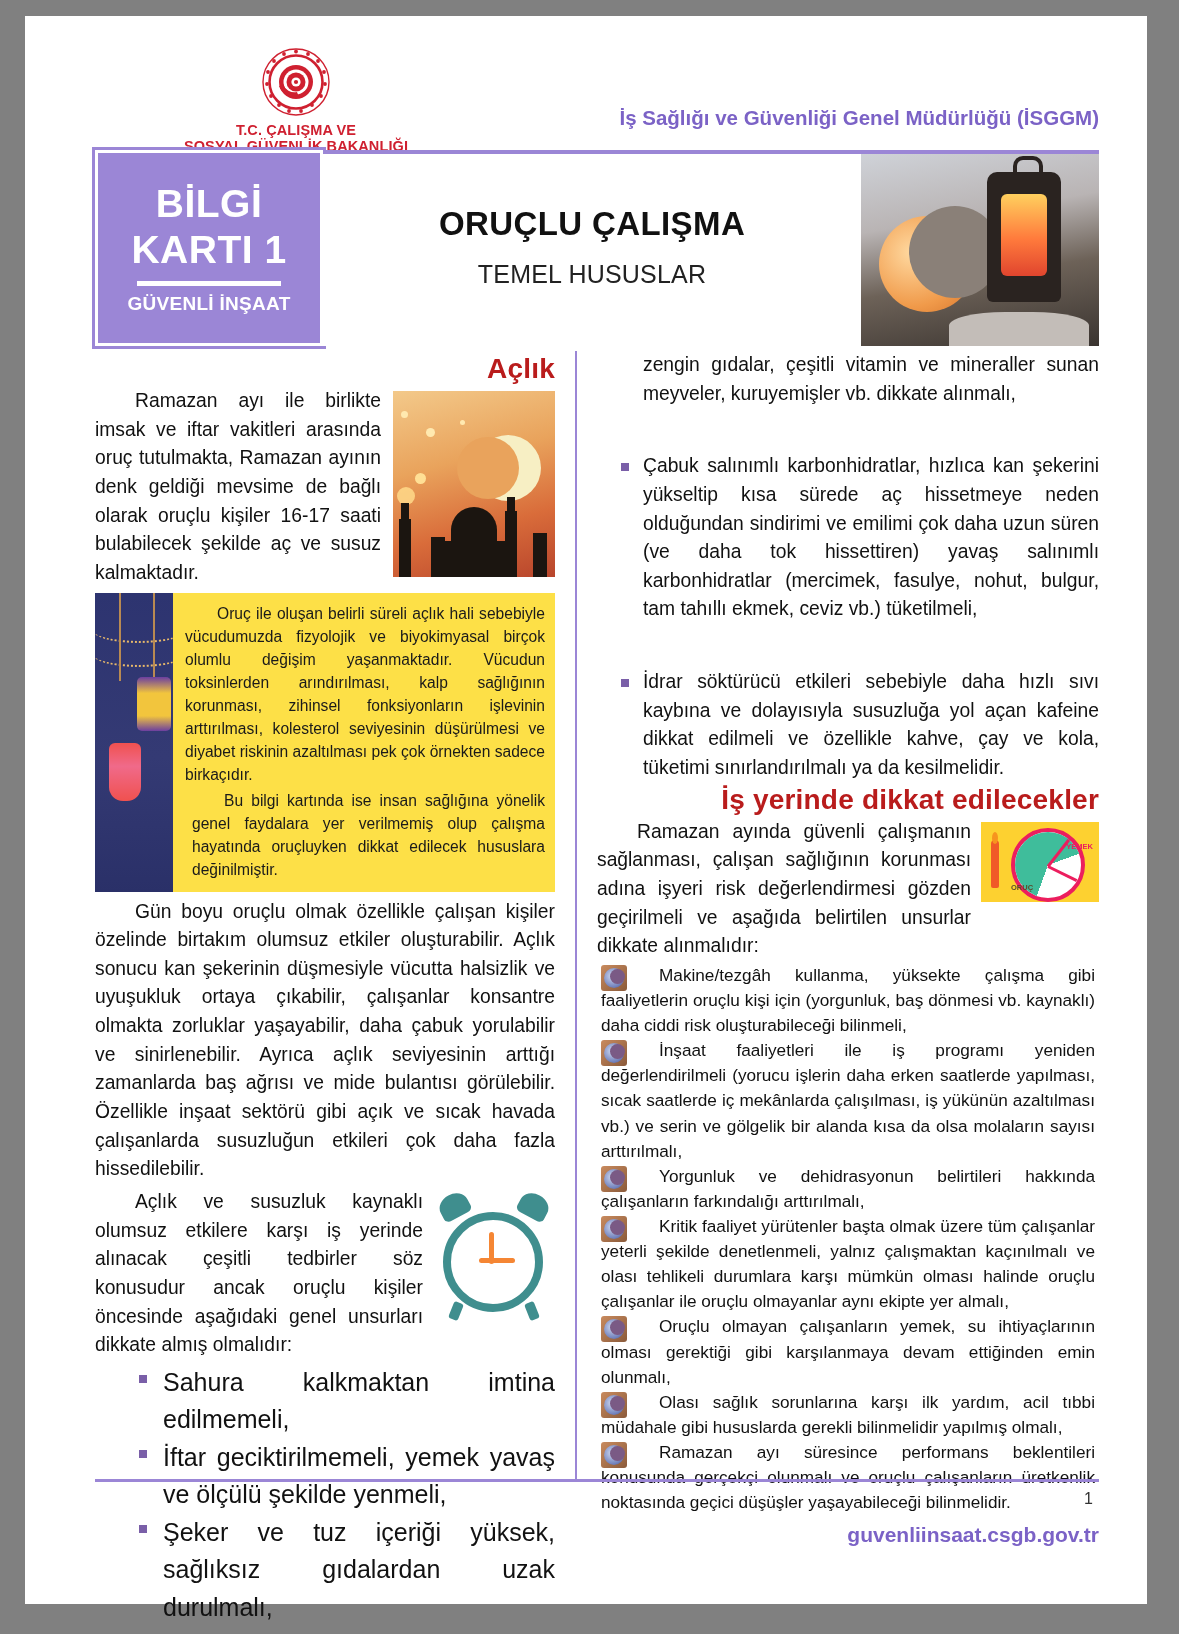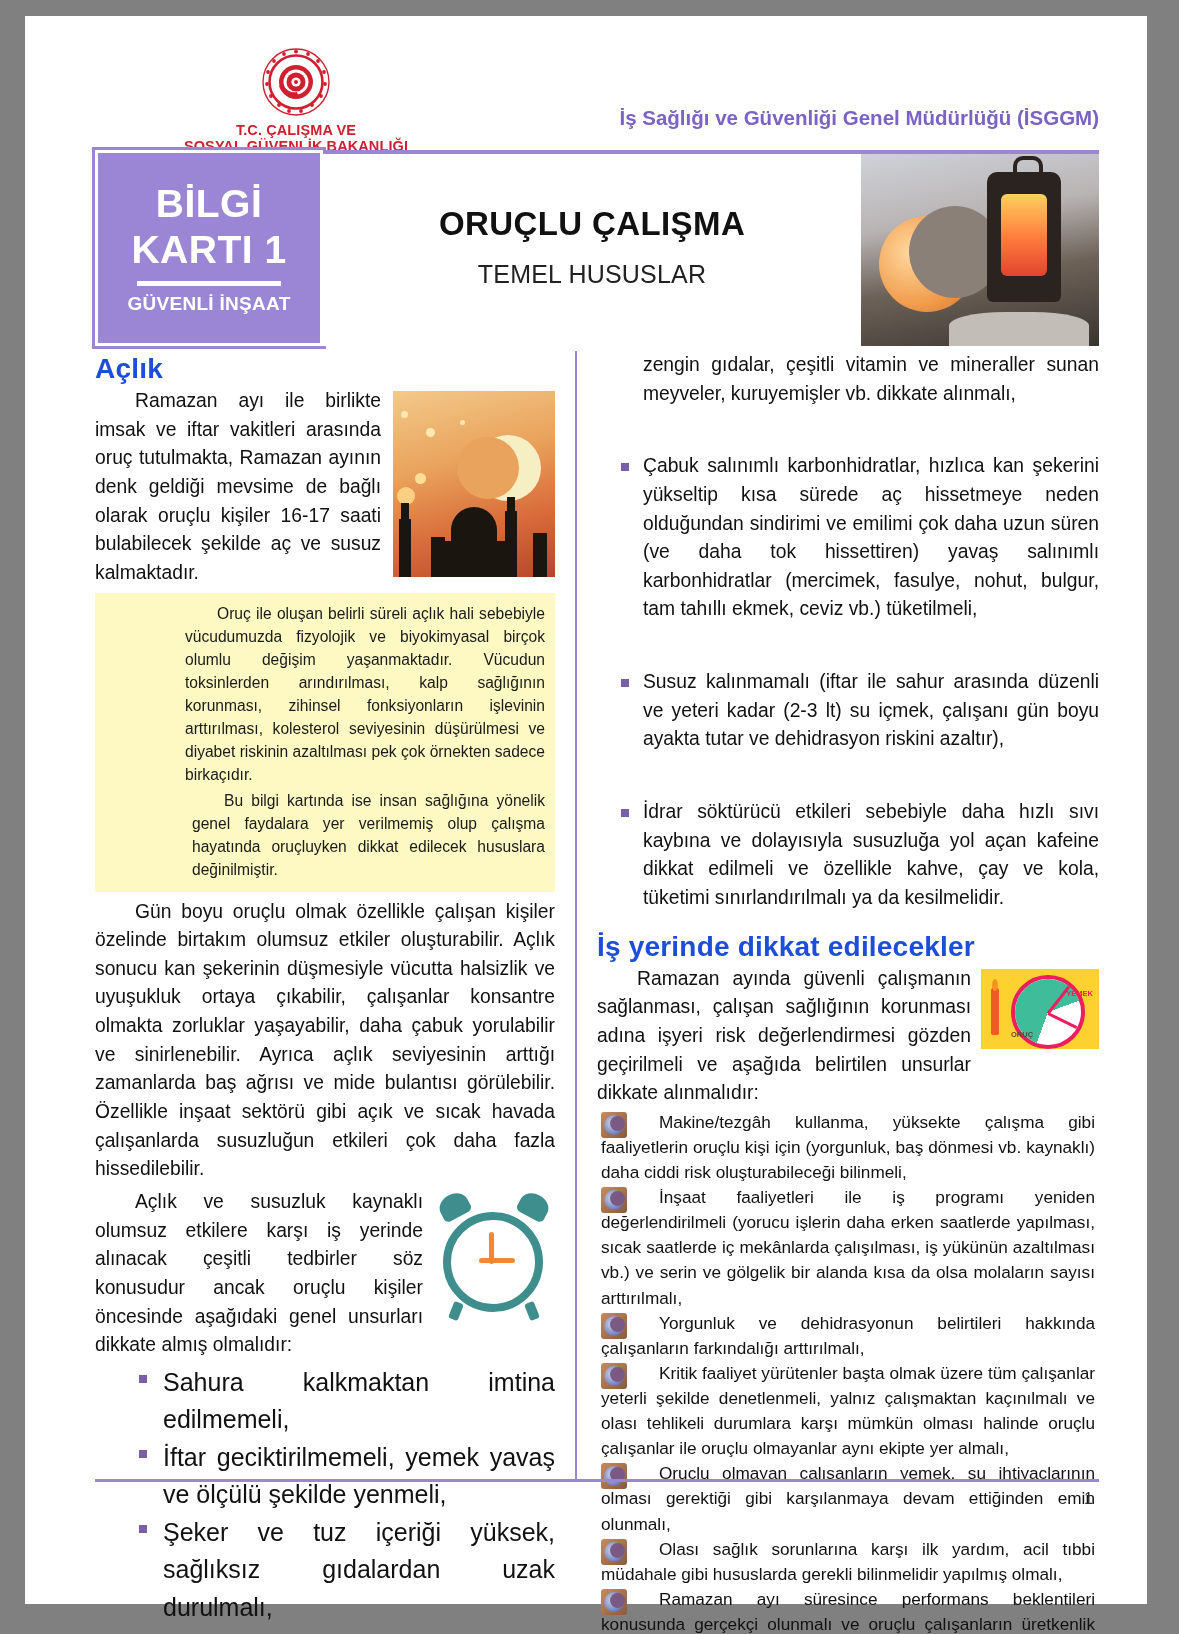--- a/index.html
+++ b/index.html
@@ -82,22 +82,23 @@
   .bi-base{position:absolute;right:10px;bottom:0;width:140px;height:34px;background:#c3bdb8;border-radius:40% 40% 0 0;}
 
   
   .cols{position:relative;display:flex;margin-top:5px;height:1128px;}
   .col{position:relative;}
   .colL{width:470px;padding-right:10px;box-sizing:border-box;}
   .divider{width:0;border-left:2.5px solid #9b86d6;margin:0 10px;}
   .colR{flex:1;padding-left:10px;box-sizing:border-box;}
 
   h2.sec{
-    color:#1d4ed8;font-size:28px;font-weight:bold;margin:2px 0 2px;
+    color:#b91c1c;font-size:28px;font-weight:bold;margin:2px 0 2px;
     letter-spacing:.2px;
+    text-align:right;
   }
   p.body{
     font-size:19.3px;line-height:1.485;color:#111;margin:0;
     text-align:justify;text-justify:inter-word;
   }
   p.body.ind{text-indent:40px;}
 
   
   .mosque{
     float:right;width:162px;height:186px;margin:4px 0 2px 12px;
@@ -111,21 +112,21 @@
   .mq-moon::after{content:"";position:absolute;left:-18px;top:2px;width:62px;height:62px;border-radius:50%;background:#e9a35c;}
   .mq-sky{position:absolute;left:8px;top:20px;width:7px;height:7px;border-radius:50%;background:#ffe9b0;box-shadow:26px 18px 0 1px #ffe9b0,58px 8px 0 -1px #ffe9b0,96px 34px 0 0 #ffe9b0,16px 64px 0 2px #ffdf95;}
   .mq-sky2{position:absolute;left:4px;top:96px;width:18px;height:18px;border-radius:50%;background:#ffd98a;opacity:.85;}
   .mq-city{position:absolute;left:0;bottom:0;width:100%;height:96px;}
   .mq-city i{position:absolute;bottom:0;background:#1b1510;display:block;}
   .mq-dome{position:absolute;bottom:34px;left:58px;width:46px;height:36px;background:#1b1510;border-radius:46px 46px 0 0;}
   .mq-base{position:absolute;bottom:0;left:40px;width:84px;height:36px;background:#1b1510;}
 
   
   .callout{
-    display:flex;margin:6px 0 4px;background:#fef9c3;align-items:center;
+    display:flex;margin:6px 0 4px;background:#fde047;
   }
   .callout-img{
     width:78px;flex:none;
     background:linear-gradient(180deg,#2d3470 0%,#343a74 55%,#2a3068 100%);
     position:relative;overflow:hidden;
   }
   .co-str{position:absolute;left:-4px;top:22px;width:96px;height:26px;border-bottom:2px dotted #e8b96a;border-radius:0 0 50% 50%;}
   .co-str2{position:absolute;left:-4px;top:46px;width:96px;height:26px;border-bottom:2px dotted #e8b96a;border-radius:0 0 50% 50%;}
   .co-wire{position:absolute;background:#b98a52;width:2px;}
   .co-l1{position:absolute;left:42px;top:84px;width:34px;height:54px;background:linear-gradient(180deg,#6c3fa0,#f2c53d 30%,#f2c53d 72%,#6c3fa0);border-radius:5px;}
@@ -352,25 +353,24 @@
       </ul>
     </div>
 
     <div class="divider"></div>
 
     <div class="col colR">
       <p class="cont">zengin gıdalar, çeşitli vitamin ve mineraller sunan meyveler, kuruyemişler vb. dikkate alınmalı,</p>
 
       <ul class="sqr">
         <li>Çabuk salınımlı karbonhidratlar, hızlıca kan şekerini yükseltip kısa sürede aç hissetmeye neden olduğundan sindirimi ve emilimi çok daha uzun süren (ve daha tok hissettiren) yavaş salınımlı karbonhidratlar (mercimek, fasulye, nohut, bulgur, tam tahıllı ekmek, ceviz vb.) tüketilmeli,</li>
-        <li>Susuz kalınmamalı (iftar ile sahur arasında düzenli ve yeteri kadar (2-3 lt) su içmek, çalışanı gün boyu ayakta tutar ve dehidrasyon riskini azaltır),</li>
         <li>İdrar söktürücü etkileri sebebiyle daha hızlı sıvı kaybına ve dolayısıyla susuzluğa yol açan kafeine dikkat edilmeli ve özellikle kahve, çay ve kola, tüketimi sınırlandırılmalı ya da kesilmelidir.</li>
       </ul>
 
-      <h2 class="sec" style="margin-top:18px;">İş yerinde dikkat edilecekler</h2>
+      <h2 class="sec" style="margin-top:1px;">İş yerinde dikkat edilecekler</h2>
 
       <div class="plate">
         <div class="pl-fork"></div>
         <div class="pl-circle">
           <div class="pl-green"></div>
           <div class="pl-line"></div>
           <div class="pl-line2"></div>
         </div>
         <div class="pl-yemek">YEMEK</div>
         <div class="pl-oruc">ORUÇ</div>

